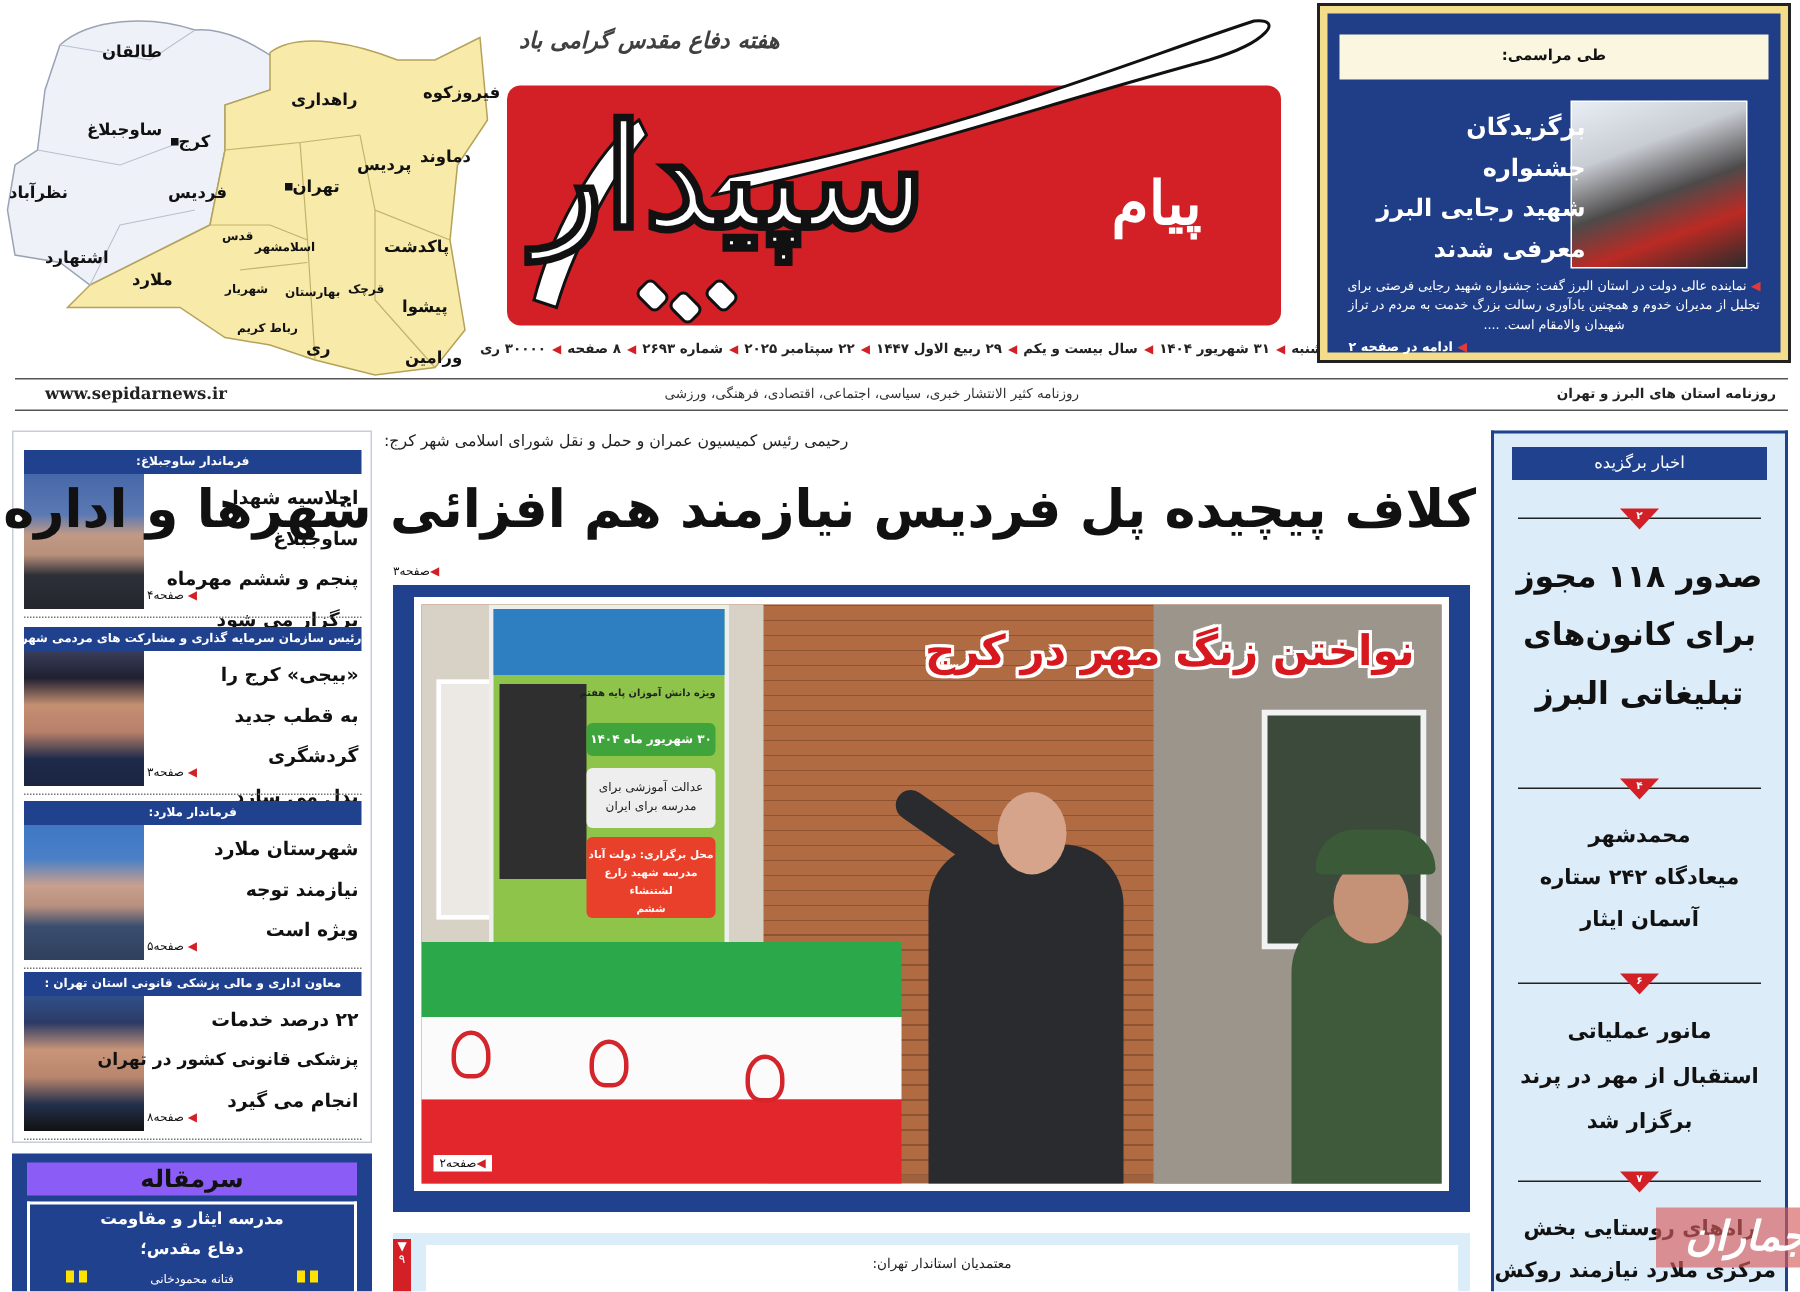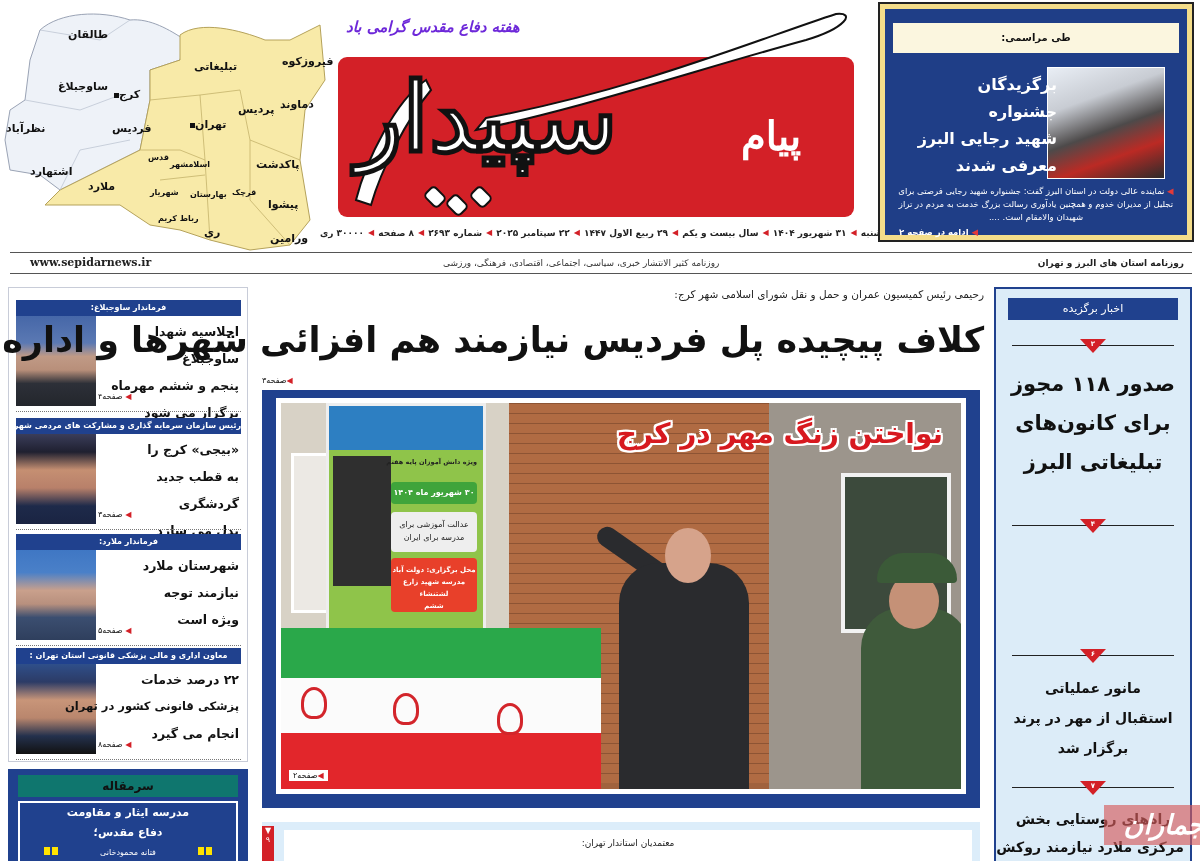--- a/index.html
+++ b/index.html
@@ -7,21 +7,21 @@
   body { position: relative; font-family: "DejaVu Sans", sans-serif; color: #111; direction: rtl; }
 
   
   .map { position: absolute; left: 0; top: 0; width: 340px; height: 255px; }
   .map svg { width: 100%; height: 100%; }
   .map-label { position: absolute; font-weight: bold; font-size: 11px; color: #111; white-space: nowrap; direction: rtl; }
   .map-label.small { font-size: 8px; text-align: right; }
   .map-dot { display: inline-block; width: 5px; height: 5px; background: #111; margin-left: 2px; vertical-align: middle; }
 
   .logo-wrap { position: absolute; left: 336px; top: 0; width: 526px; height: 220px; }
-  .logo-slogan { position: absolute; left: 10px; top: 18px; font-family: "DejaVu Serif", serif; font-style: italic; font-size: 15px; font-weight: bold; color: #6d28d9; }
+  .logo-slogan { position: absolute; left: 10px; top: 18px; font-family: "DejaVu Serif", serif; font-style: italic; font-size: 15px; font-weight: bold; color: #404040; }
   .logo-red { position: absolute; left: 2px; top: 57px; width: 516px; height: 160px; background: #d32027; border-radius: 9px; }
   .logo-svg { position: absolute; left: 0; top: 0; width: 526px; height: 220px; }
   .logo-payam { position: absolute; left: 405px; top: 112px; font-size: 40px; font-weight: bold; color: #fff; font-family: "DejaVu Serif", serif; }
   .logo-main { position: absolute; left: 20px; top: 70px; font-size: 96px; font-weight: bold; color: #fff; font-family: "DejaVu Serif", serif; letter-spacing: -2px; -webkit-text-stroke: 2px #111; line-height: 1; }
 
   .dateline { position: absolute; left: 320px; top: 228px; width: 550px; font-size: 9px; font-weight: bold; color: #222; white-space: nowrap; display: flex; gap: 4px; justify-content: flex-end; direction: rtl; }
   .dateline .tri { color: #d32027; font-size: 8px; }
 
   
   .promo { position: absolute; left: 878px; top: 2px; width: 316px; height: 240px; background: #f4dd8a; border: 2px solid #222; padding: 5px; }
@@ -43,27 +43,27 @@
   .leftcol { position: absolute; left: 8px; top: 287px; width: 240px; height: 475px; border: 1px solid #c8ccd8; background: #fff; }
   .lc-item { position: absolute; left: 7px; width: 225px; height: 114px; }
   .lc-kicker { height: 16px; background: #20418e; color: #fff; font-size: 8px; font-weight: bold; text-align: center; line-height: 16px; white-space: nowrap; overflow: hidden; }
   .lc-photo { position: absolute; left: 0; top: 16px; width: 80px; height: 90px; }
   .lc-title { position: absolute; right: 2px; top: 18px; width: 140px; font-size: 12.5px; font-weight: bold; line-height: 27px; text-align: right; color: #111; }
   .lc-page { position: absolute; left: 82px; top: 92px; font-size: 8px; color: #111; }
   .lc-page .tri { color: #d32027; }
   .lc-dots { position: absolute; left: 0; right: 0; bottom: 2px; border-bottom: 1px dotted #777; }
 
   .editorial { position: absolute; left: 8px; top: 769px; width: 240px; height: 92px; background: #20418e; padding: 6px 10px 0 10px; }
-  .ed-head { background: #0f766e; height: 22px; text-align: center; font-size: 12px; font-weight: bold; line-height: 22px; color: #111; }
+  .ed-head { background: #8b5cf6; height: 22px; text-align: center; font-size: 16px; font-weight: bold; line-height: 22px; color: #111; }
   .ed-body { border: 2px solid #fff; border-bottom: none; height: 64px; margin-top: 4px; text-align: center; color: #fff; font-weight: bold; font-size: 11px; line-height: 20px; position: relative; }
   .ed-author { font-size: 8px; font-weight: normal; }
   .ed-quote { position: absolute; top: 44px; width: 14px; height: 8px; background: linear-gradient(90deg,#ffe300 40%,transparent 40%,transparent 60%,#ffe300 60%); }
 
   
-  .kicker-main { position: absolute; left: 256px; top: 288px; width: 728px; text-align: right; font-size: 10.5px; color: #222; }
+  .kicker-main { position: absolute; left: 256px; top: 288px; width: 728px; text-align: left; font-size: 10.5px; color: #222; }
   .headline { position: absolute; left: 256px; top: 312px; width: 728px; text-align: center; font-size: 35px; font-weight: bold; color: #111; white-space: nowrap; letter-spacing: -1px; line-height: 56px; }
   .headline-page { position: absolute; left: 262px; top: 376px; font-size: 8px; color: #111; }
   .headline-page .tri { color: #d32027; }
 
   .photo-frame { position: absolute; left: 262px; top: 390px; width: 718px; height: 418px; background: #20418e; padding: 8px 14px 14px 14px; }
   .photo-white { width: 100%; height: 100%; background: #fff; padding: 5px; }
   .photo { position: relative; width: 100%; height: 100%; overflow: hidden; background: #a0623e; }
   .ph-wall { position: absolute; left: 228px; top: 0; width: 260px; height: 380px;
      background: repeating-linear-gradient(0deg,#b06b43 0 9px,#8d5434 9px 10px); }
   .ph-leftwall { position: absolute; left: 0; top: 0; width: 230px; height: 400px; background: #d8d2c6; }
@@ -113,21 +113,21 @@
     <path d="M180 35 C200 20 240 30 265 40 L290 40 L320 25 L325 80 L305 110 L300 160 L310 220 L290 245 L250 250 L210 240 L180 230 L150 225 L120 205 L45 205 L60 190 L120 160 L140 150 L150 100 L150 70 L180 60 Z" fill="#f8eaa8" stroke="#b5a25a" stroke-width="1"></path>
     <path d="M150 100 L200 95 L240 90 M200 95 L205 160 L210 240 M240 90 L250 140 L300 160 M140 150 L180 150 L205 160 M160 180 L205 175 M250 140 L250 200 L290 245" fill="none" stroke="#c4b26b" stroke-width="0.8"></path>
     <path d="M40 30 L100 40 L130 20 M25 100 L80 110 L120 95 M60 190 L80 150 L130 140" fill="none" stroke="#b8c0cf" stroke-width="0.7"></path>
   </svg>
   <span class="map-label" style="left:68px;top:28px">طالقان</span>
   <span class="map-label" style="left:58px;top:80px">ساوجبلاغ</span>
   <span class="map-label" style="left:112px;top:88px"><span>کرج</span><span class="map-dot"></span></span>
   <span class="map-label" style="left:6px;top:122px">نظرآباد</span>
   <span class="map-label" style="left:112px;top:122px">فردیس</span>
   <span class="map-label" style="left:30px;top:165px">اشتهارد</span>
-  <span class="map-label" style="left:194px;top:60px">تبلیغاتی</span>
+  <span class="map-label" style="left:194px;top:60px">راهداری</span>
   <span class="map-label" style="left:282px;top:55px">فیروزکوه</span>
   <span class="map-label" style="left:280px;top:98px">دماوند</span>
   <span class="map-label" style="left:238px;top:103px">پردیس</span>
   <span class="map-label" style="left:188px;top:118px"><span>تهران</span><span class="map-dot"></span></span>
   <span class="map-label small" style="left:148px;top:153px">قدس</span>
   <span class="map-label small" style="left:170px;top:160px">اسلامشهر</span>
   <span class="map-label" style="left:256px;top:158px">پاکدشت</span>
   <span class="map-label" style="left:88px;top:180px">ملارد</span>
   <span class="map-label small" style="left:150px;top:188px">شهریار</span>
   <span class="map-label small" style="left:190px;top:190px">بهارستان</span>
@@ -310,20 +310,25 @@
   <div class="rc-num" style="top:51px">۲</div>
   <div class="rc-title" style="top:76px;font-size:21px;line-height:39px">
     <div>صدور ۱۱۸ مجوز</div>
     <div>برای کانون‌های</div>
     <div>تبلیغاتی البرز</div>
   </div>
 
   <div class="rc-sep" style="top:236px"></div>
   <div class="rc-badge" style="top:230px"></div>
   <div class="rc-num" style="top:231px">۴</div>
+  <div class="rc-title" style="top:254px;font-size:14px;line-height:28px">
+    <div>محمدشهر</div>
+    <div>میعادگاه ۲۴۲ ستاره</div>
+    <div>آسمان ایثار</div>
+  </div>
 
   <div class="rc-sep" style="top:366px"></div>
   <div class="rc-badge" style="top:360px"></div>
   <div class="rc-num" style="top:361px">۶</div>
   <div class="rc-title" style="top:384px;font-size:14px;line-height:30px">
     <div>مانور عملیاتی</div>
     <div>استقبال از مهر در پرند</div>
     <div>برگزار شد</div>
   </div>
 

